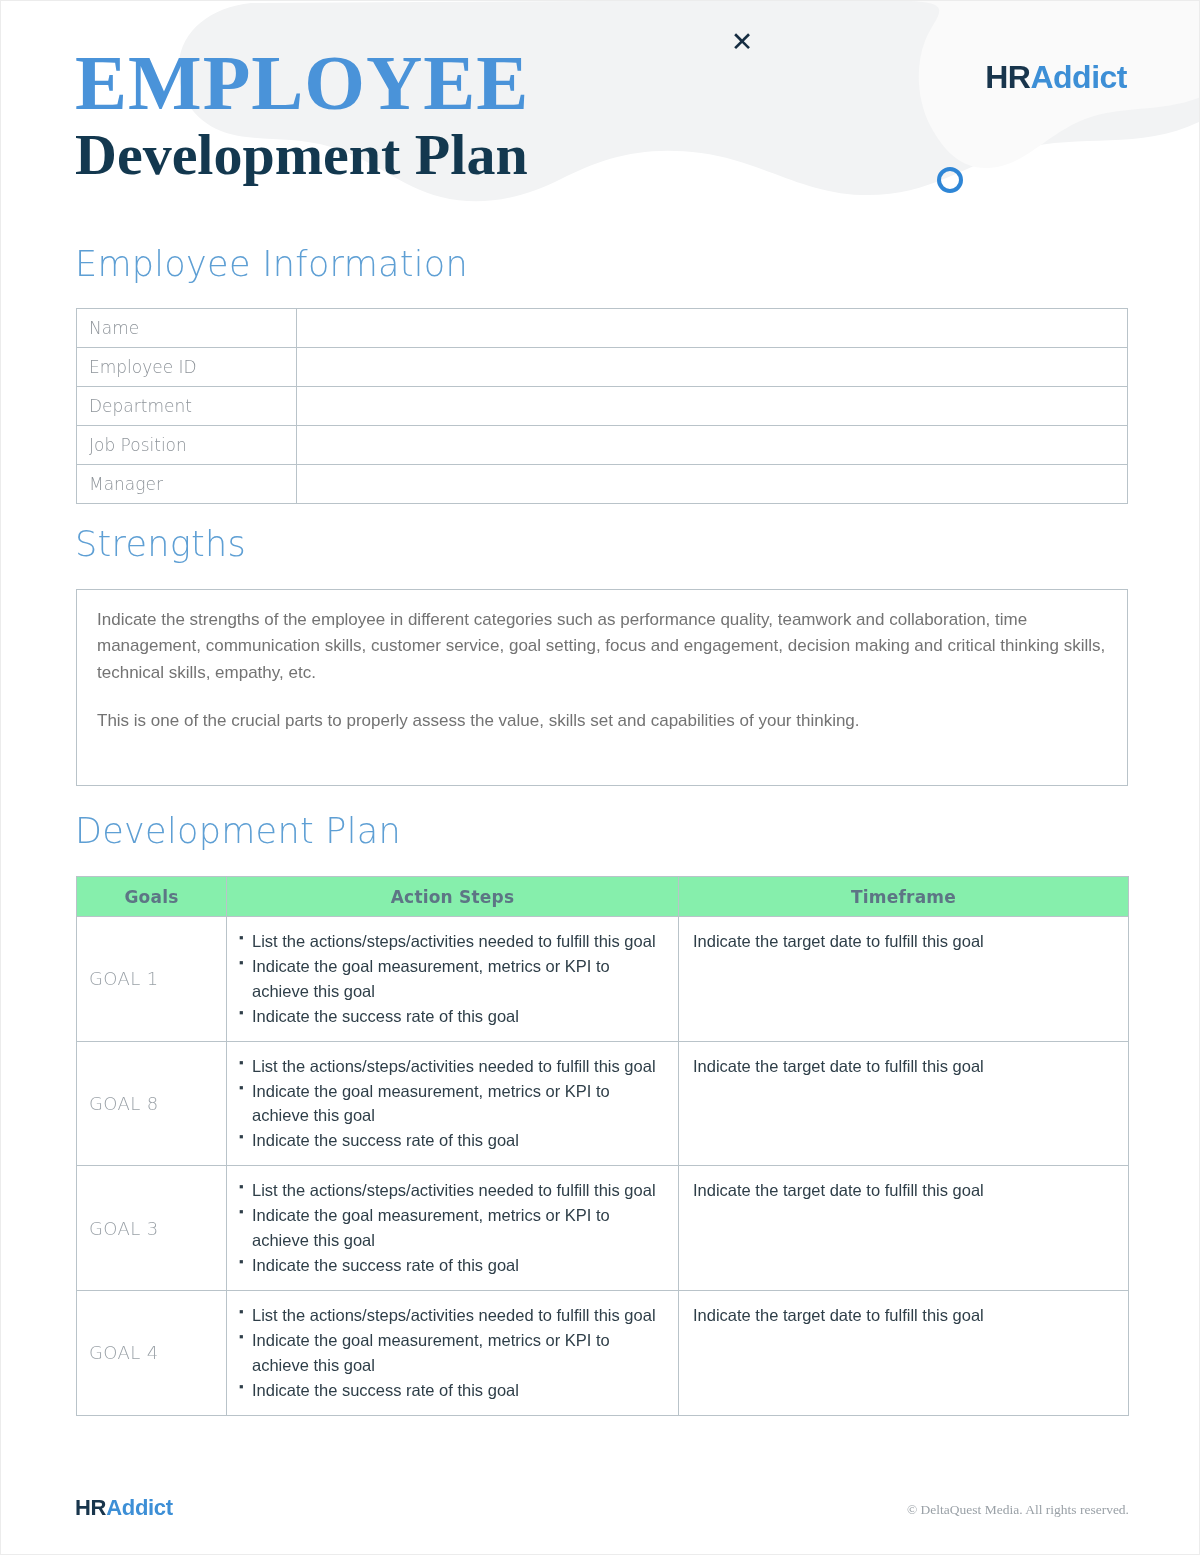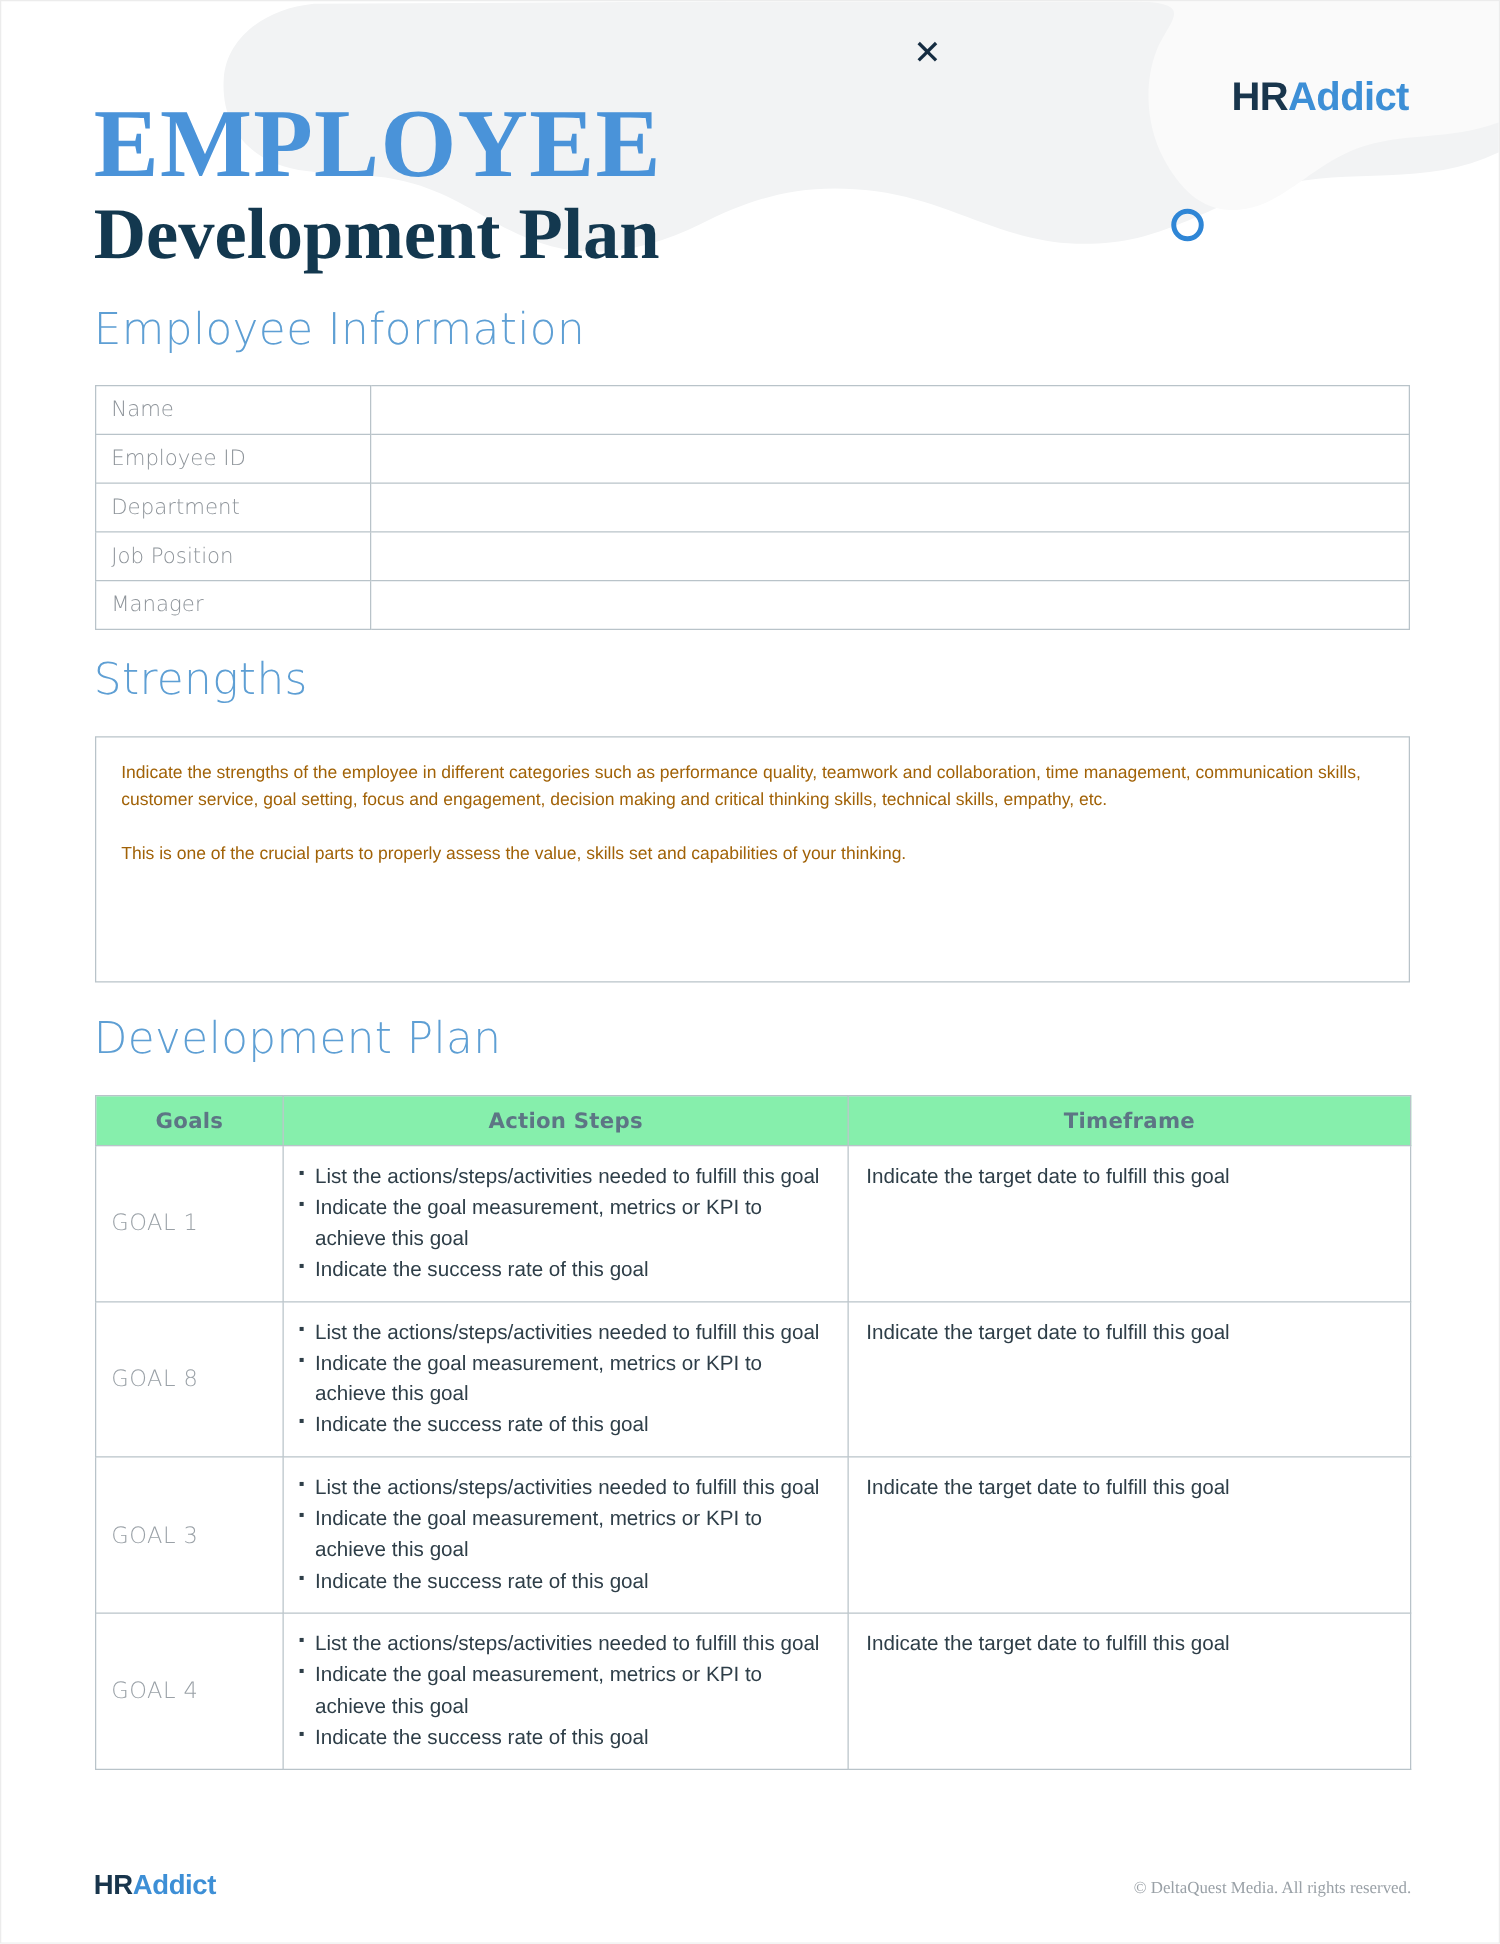--- a/index.html
+++ b/index.html
@@ -76,21 +76,20 @@
     top: 45px;
     left: 74px;
   }
   .title-main {
     font-family: "Liberation Serif", "DejaVu Serif", serif;
     font-size: 78px;
     font-weight: bold;
     color: #4a93d9;
     letter-spacing: 1px;
     line-height: 0.96;
-    margin-top: 32px;
   }
   .title-sub {
     font-family: "Liberation Serif", "DejaVu Serif", serif;
     font-size: 58px;
     font-weight: bold;
     color: #13384f;
     letter-spacing: 0px;
     line-height: 1.12;
     margin-top: 2px;
   }
@@ -137,23 +136,23 @@
     top: 588px;
     left: 75px;
     width: 1052px;
     height: 197px;
     border: 1px solid #b9c3c9;
     background: #fff;
     padding: 17px 20px 0 20px;
   }
   .strengths-box p {
     font-family: "Liberation Sans", sans-serif;
-    font-size: 14px;
+    font-size: 17px;
     line-height: 1.55;
-    color: #a16207;
+    color: #737373;
   }
   .strengths-box p + p { margin-top: 22px; }
 
   
   .plan-table {
     position: absolute;
     top: 875px;
     left: 75px;
     width: 1052px;
     border-collapse: collapse;

